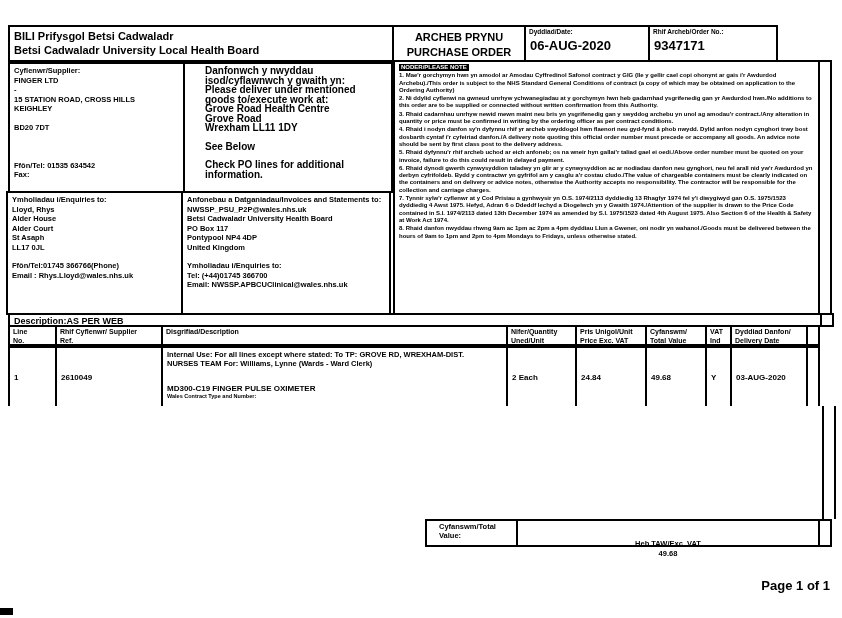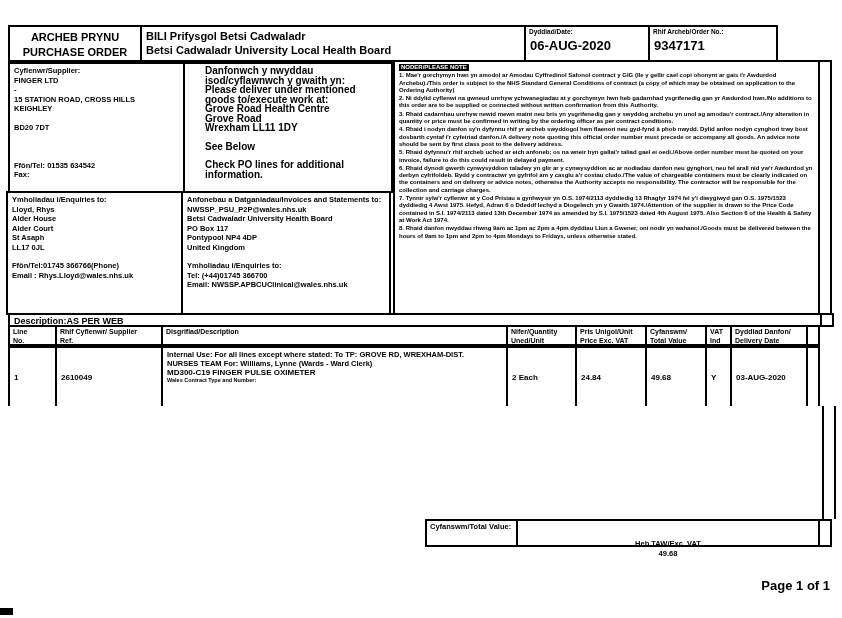--- a/index.html
+++ b/index.html
@@ -41,47 +41,47 @@
   .desc-cell{width:814px;height:14px;font-size:9px;font-weight:bold;padding:1px 4px;}
 
   
   .th{font-size:7px;font-weight:bold;line-height:8.5px;padding:1px 3px;height:21px;}
   .td{font-size:8px;font-weight:bold;padding:2px 4px;height:60px;border-bottom:none;}
   .w-line{width:49px;} .w-ref{width:108px;} .w-desc{width:347px;}
   .w-qty{width:71px;} .w-price{width:72px;} .w-total{width:62px;}
   .w-vat{width:27px;} .w-date{width:78px;}
   .vcenter{display:flex;align-items:center;}
   .desc-line1{font-size:7.5px;line-height:9px;font-weight:bold;}
-  .desc-prod{font-size:8px;font-weight:bold;margin-top:0;}
+  .desc-prod{font-size:8px;font-weight:bold;margin-top:16px;}
   .desc-contract{font-size:5.5px;font-weight:bold;}
 
   
   .spacer-left{width:814px;height:113px;}
   .rail{width:14px;height:113px;border-left:2px solid #000;border-right:2px solid #000;box-sizing:border-box;}
 
   
   .tot-gap{width:417px;height:28px;}
-  .tot-label{width:93px;height:28px;font-size:7.5px;font-weight:bold;padding:1px 3px;}
+  .tot-label{width:93px;height:28px;font-size:7.5px;font-weight:bold;padding:1px 12px;}
   .tot-value{width:304px;height:28px;font-size:7.5px;font-weight:bold;text-align:center;padding-top:18px;line-height:10px;}
 
   .page-footer{position:absolute;top:578px;right:12px;font-size:13px;font-weight:bold;}
   .corner-mark{position:absolute;left:0;top:608px;width:13px;height:7px;background:#000;}
 </style>
 </head>
 <body>
 
 <div class="doc">
 
   <div class="r">
-    <div class="c po-cell pre">ARCHEB PRYNU
-PURCHASE ORDER</div>
     <div class="c title-cell">
       <div>BILI Prifysgol Betsi Cadwaladr</div>
       <div>Betsi Cadwaladr University Local Health Board</div>
     </div>
+    <div class="c po-cell pre">ARCHEB PRYNU
+PURCHASE ORDER</div>
     <div class="c date-cell">
       <div class="hdr-small">Dyddiad/Date:</div>
       <div class="hdr-big">06-AUG-2020</div>
     </div>
     <div class="c order-cell">
       <div class="hdr-small">Rhif Archeb/Order No.:</div>
       <div class="hdr-big">9347171</div>
     </div>
   </div>
 

